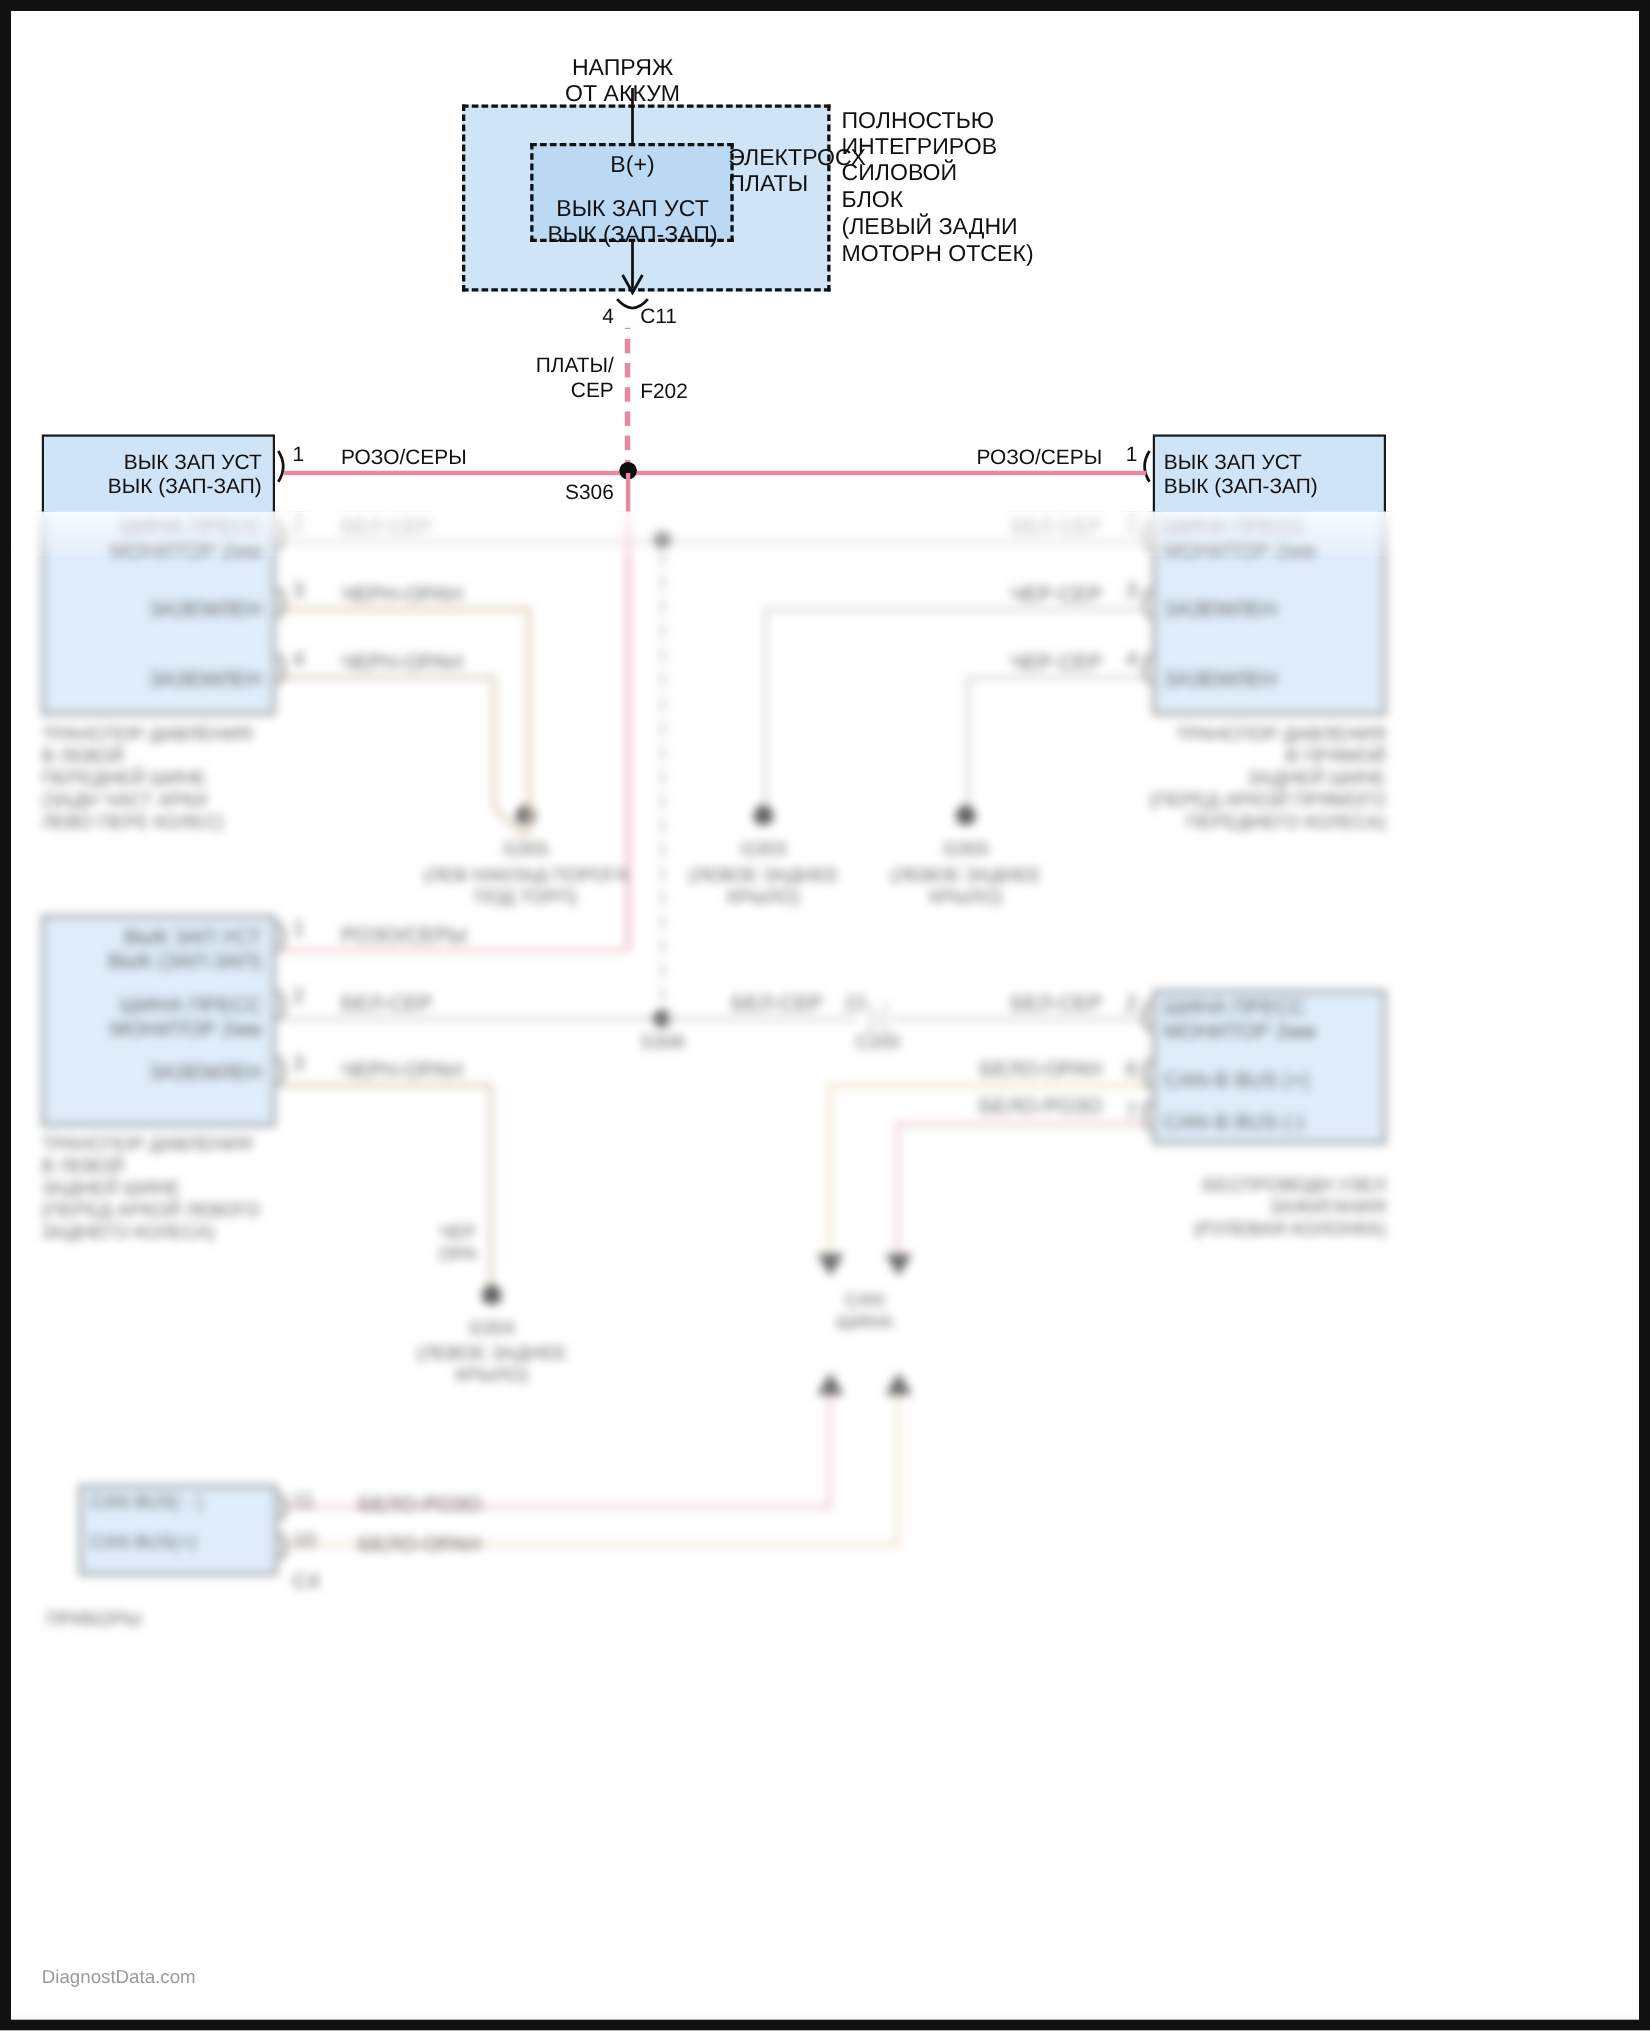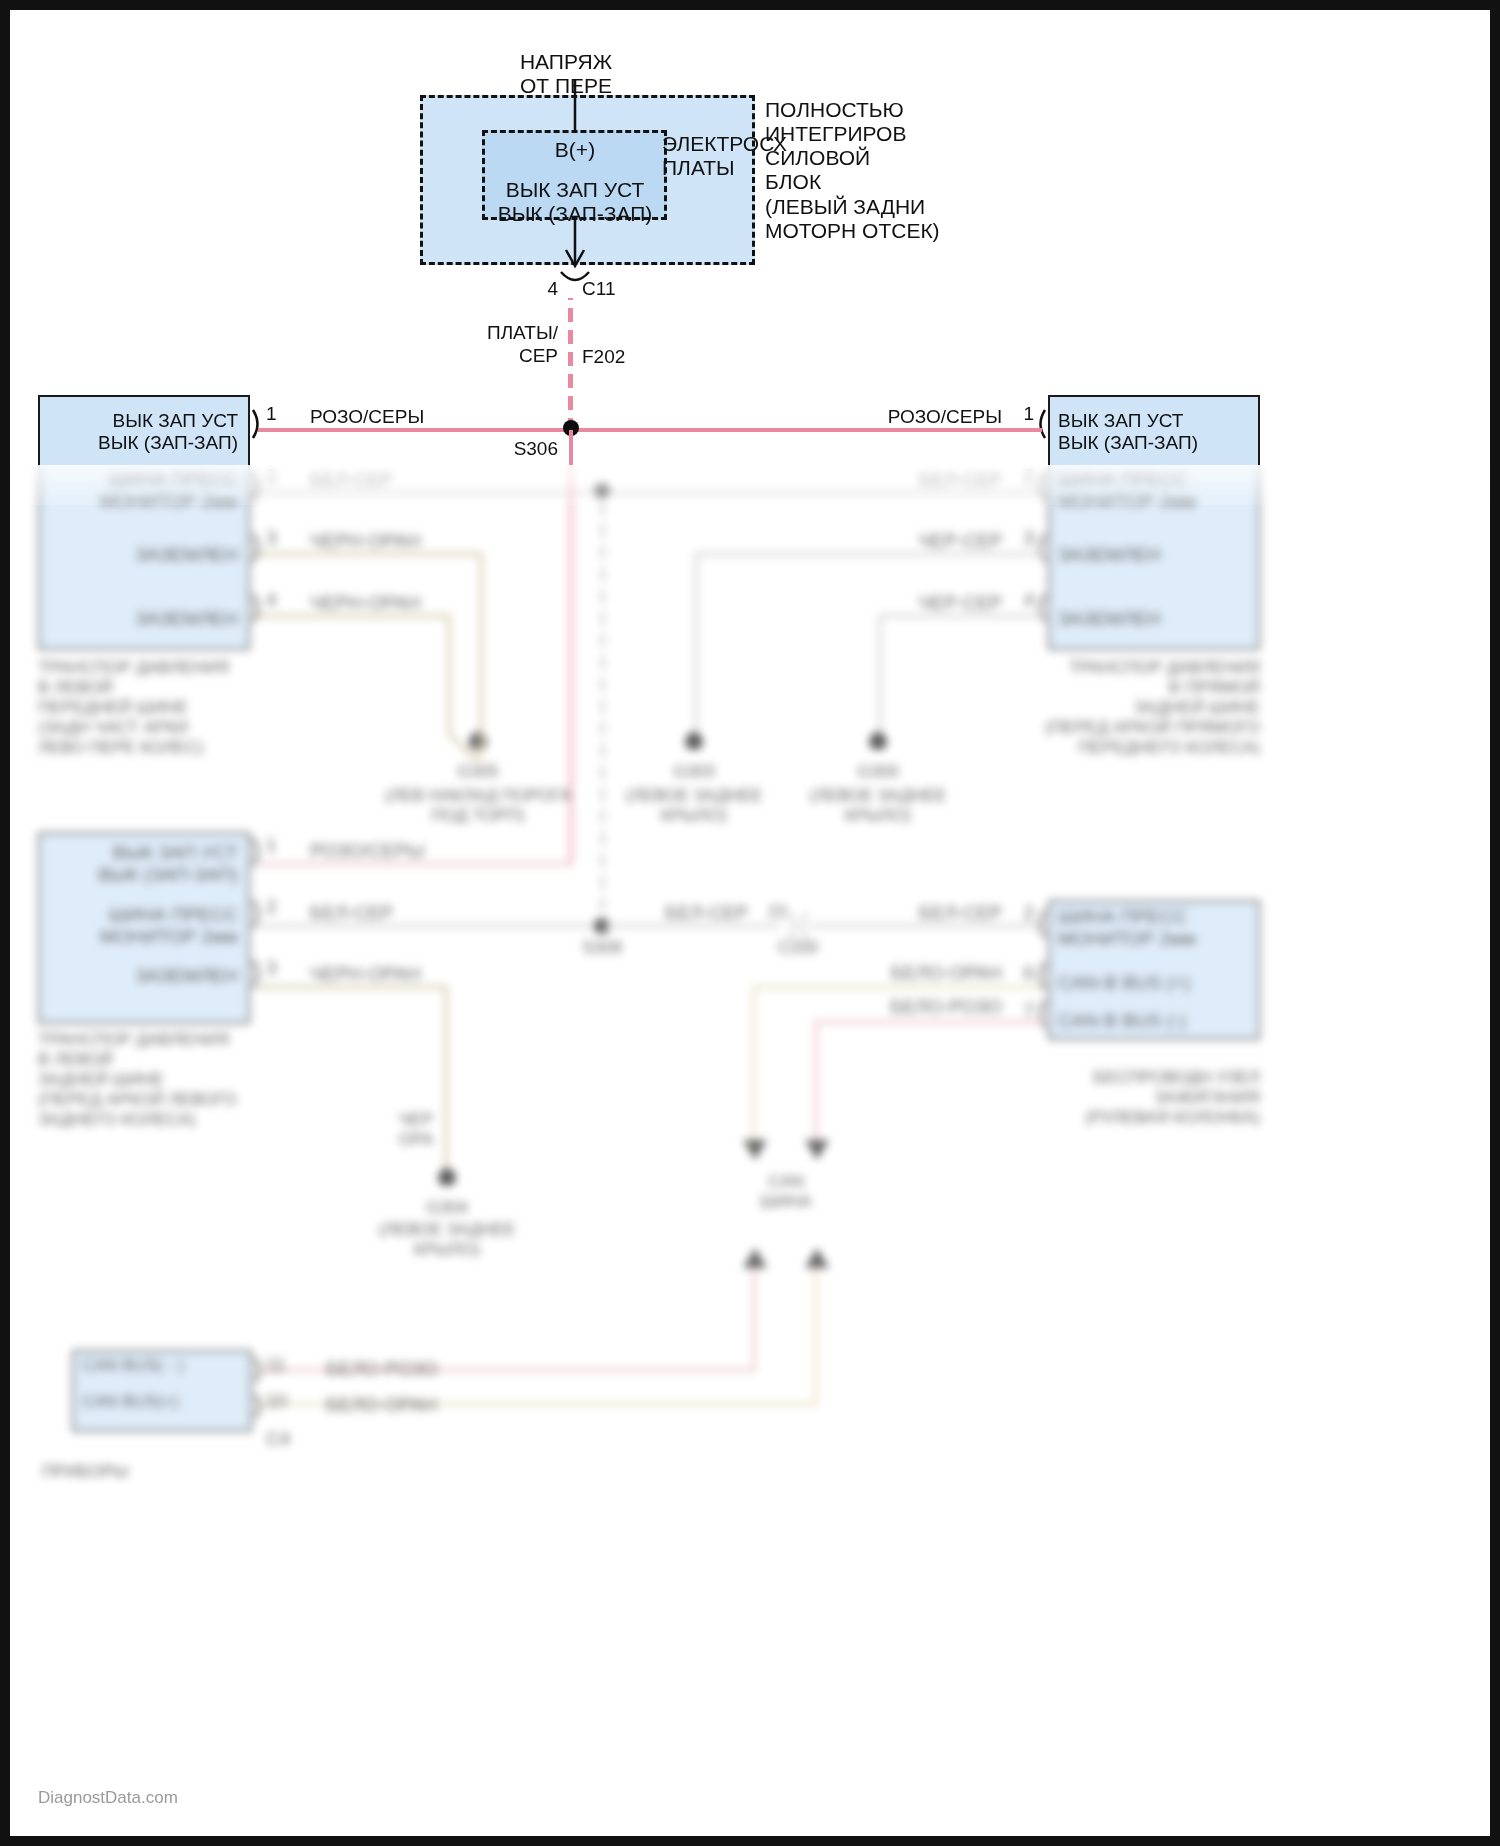--- a/index.html
+++ b/index.html
@@ -64,21 +64,21 @@
   .watermark{position:absolute;font-size:17px;color:#9a9a9a;}
   svg.over{position:absolute;left:0;top:0;width:1480px;height:1826px;overflow:visible;}
 </style>
 </head>
 <body>
 
 <div id="page">
   <div id="canvas">
 
     <div class="txt c" style="left:556px;top:40px;font-size:21px;">НАПРЯЖ
-ОТ ПЕРЕ</div>
+ОТ АККУМ</div>
 
     <div class="modbox dash" style="left:410px;top:85px;width:335px;height:170px;"></div>
 
     <div class="modbox inner" style="left:472px;top:120px;width:185px;height:90px;"></div>
 
     <div class="txt c" style="left:565px;top:128px;font-size:21px;">B(+)</div>
     <div class="txt c" style="left:565px;top:168px;font-size:21px;">ВЫК ЗАП УСТ
 ВЫК (ЗАП-ЗАП)</div>
     <div class="txt" style="left:652px;top:122px;font-size:21px;">ЭЛЕКТРОСХ
 ПЛАТЫ</div>

